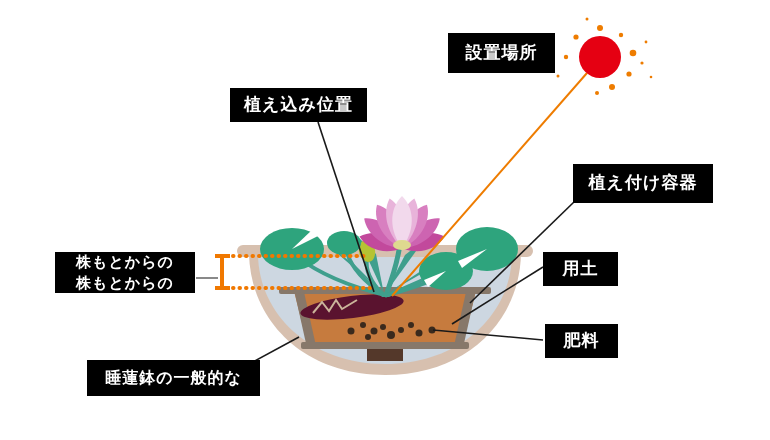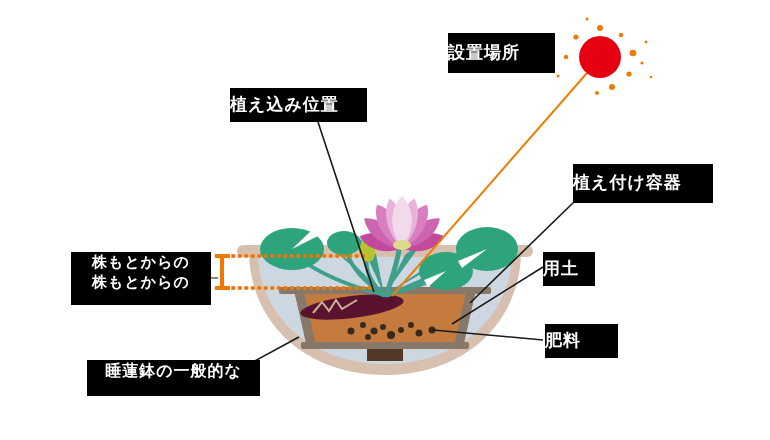--- a/index.html
+++ b/index.html
@@ -3,21 +3,21 @@
 <meta charset="utf-8">
 <style>
   html,body{margin:0;padding:0;background:#ffffff;}
   .stage{
     position:relative;width:770px;height:440px;background:#ffffff;
     font-family:"Liberation Sans",sans-serif;overflow:hidden;
   }
   .stage svg{position:absolute;left:0;top:0;}
   .label{
     position:absolute;background:#000000;color:#ffffff;
-    display:flex;align-items:center;
+    display:flex;align-items:center;justify-content:center;
     font-weight:bold;text-align:center;letter-spacing:1px;
     box-sizing:border-box;line-height:1.35;
   }
   .label .ln{display:block;}
 </style>
 </head>
 <body>
 
 <div class="stage">
 
@@ -146,29 +146,29 @@
   </div>
 
   <div class="label" style="left:573px;top:164px;width:140px;height:39px;font-size:17px;">
     <span>植え付け容器</span>
   </div>
 
   <div class="label" style="left:230px;top:88px;width:137px;height:34px;font-size:17px;">
     <span>植え込み位置</span>
   </div>
 
-  <div class="label" style="left:543px;top:252px;width:52px;height:34px;font-size:17px;">
+  <div class="label" style="left:543px;top:252px;width:75px;height:34px;font-size:17px;">
     <span>用土</span>
   </div>
 
   <div class="label" style="left:545px;top:324px;width:73px;height:34px;font-size:17px;">
     <span>肥料</span>
   </div>
 
-  <div class="label" style="left:55px;top:252px;width:140px;height:53px;font-size:15px;flex-direction:column;margin-left:16px;">
+  <div class="label" style="left:55px;top:252px;width:140px;height:41px;font-size:15px;flex-direction:column;">
     <span class="ln">株もとからの</span>
     <span class="ln">株もとからの</span>
   </div>
 
   <div class="label" style="left:87px;top:360px;width:173px;height:36px;font-size:16px;flex-direction:column;">
     <span class="ln">睡蓮鉢の一般的な</span>
   </div>
 
 </div>
 

